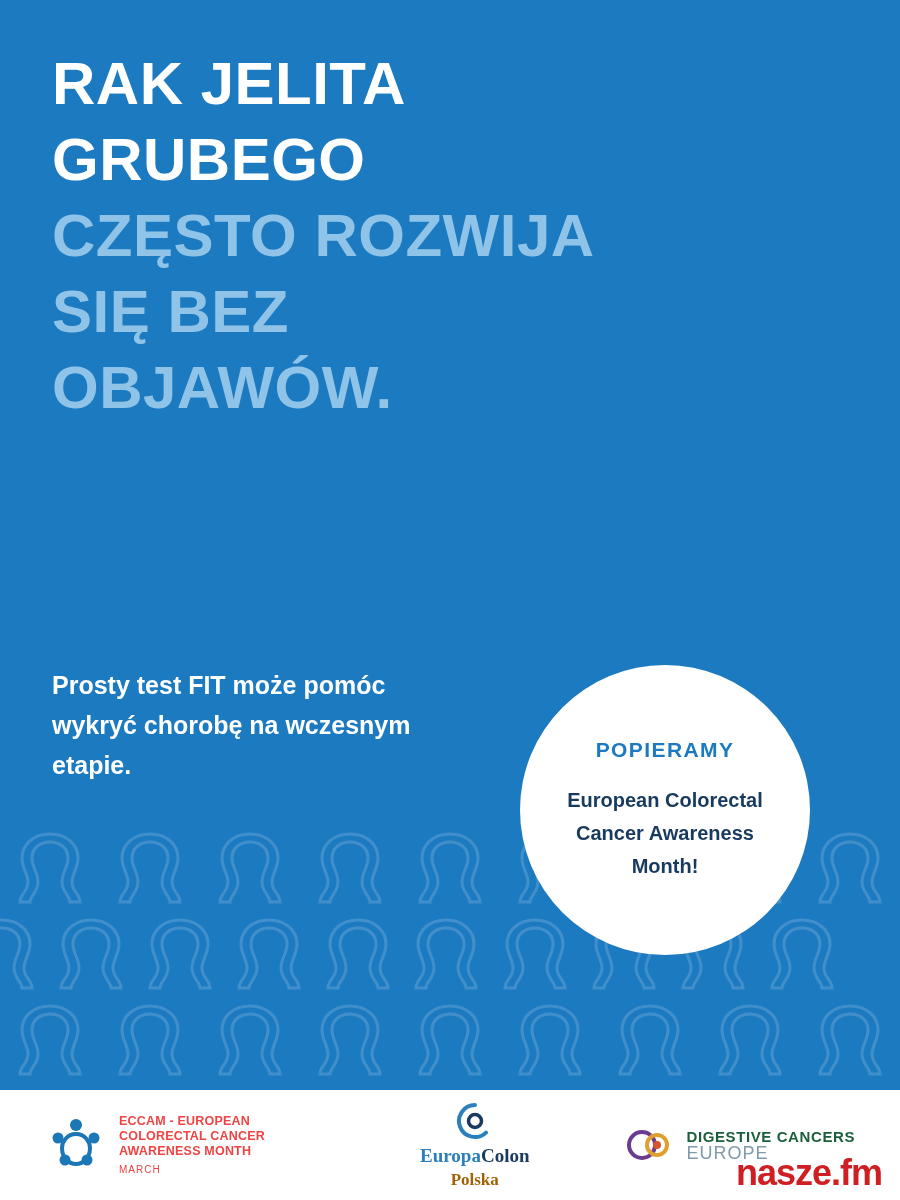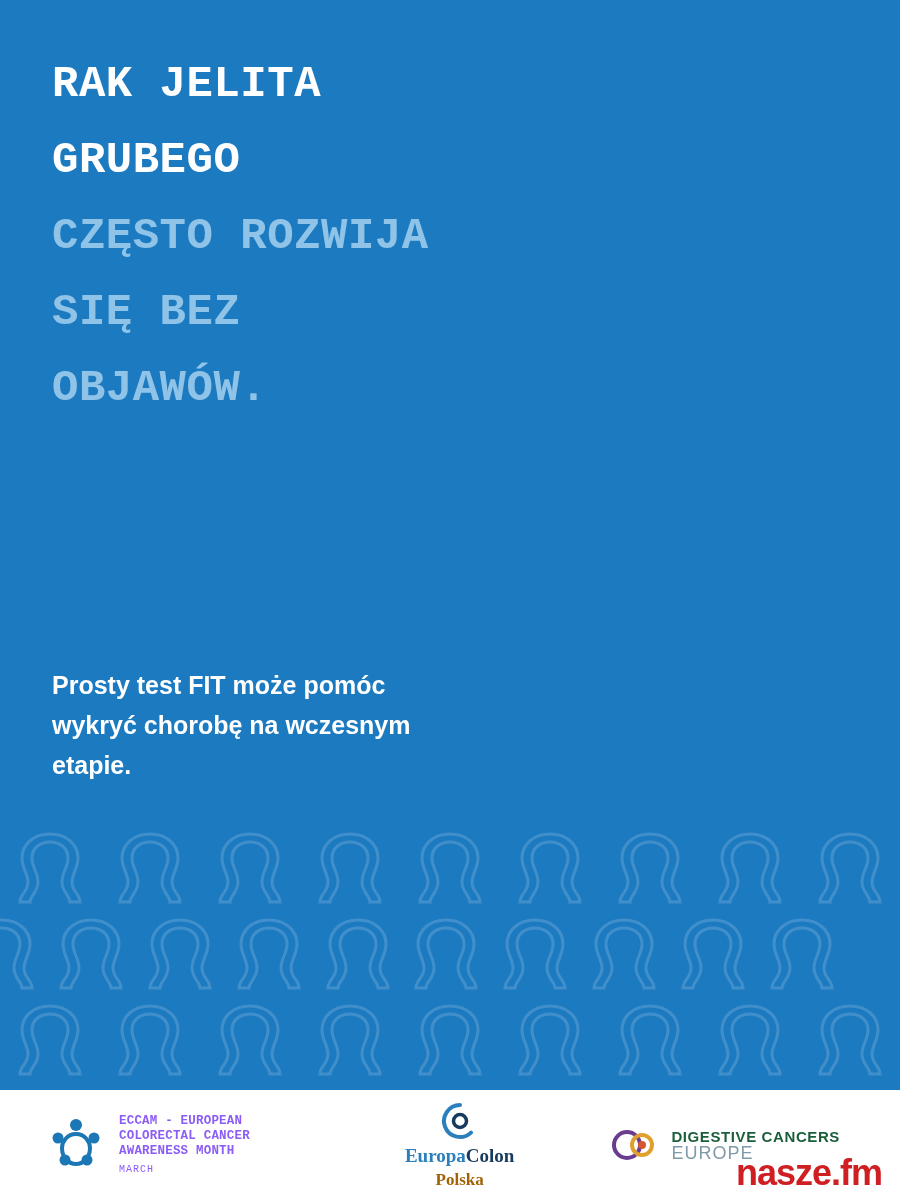--- a/index.html
+++ b/index.html
@@ -45,26 +45,25 @@
   .wm-row.offset {
     transform: translateX(-48px);
   }
   .headline {
     position: absolute;
     left: 52px;
     top: 46px;
     width: 780px;
   }
   .headline-line {
-    font-size: 44px;
+    font-size: 60px;
     line-height: 76px;
     font-weight: bold;
     letter-spacing: 0.5px;
     text-transform: uppercase;
-    font-family: Liberation Mono, monospace;
   }
   .headline-line.white {
     color: #ffffff;
   }
   .headline-line.light {
     color: #8fc4e8;
   }
   .subtext {
     position: absolute;
     left: 52px;
@@ -116,26 +115,25 @@
   }
   .logo {
     display: flex;
     align-items: center;
   }
   .logo-eccam {
     margin-left: 45px;
   }
   .eccam-text {
     margin-left: 12px;
-    color: #8b5cf6;
+    color: #ef4444;
     font-size: 12.5px;
     line-height: 15px;
     font-weight: bold;
     letter-spacing: 0.2px;
-    font-family: Liberation Mono, monospace;
   }
   .eccam-month {
     font-size: 10px;
     font-weight: normal;
     letter-spacing: 1px;
     margin-top: 3px;
   }
   .logo-europacolon {
     margin-left: 155px;
     flex-direction: column;
@@ -292,20 +290,24 @@
     <div class="headline">
       <div class="headline-line white">RAK JELITA</div>
       <div class="headline-line white">GRUBEGO</div>
       <div class="headline-line light">CZĘSTO ROZWIJA</div>
       <div class="headline-line light">SIĘ BEZ</div>
       <div class="headline-line light">OBJAWÓW.</div>
     </div>
 
     <div class="subtext">Prosty test FIT może pomóc wykryć chorobę na wczesnym etapie.</div>
 
+    <div class="badge">
+      <div class="badge-kicker">POPIERAMY</div>
+      <div class="badge-title">European Colorectal Cancer Awareness Month!</div>
+    </div>
 
   </div>
 
   <div class="footer">
 
     <div class="logo logo-eccam">
       <svg width="62" height="62" viewBox="0 0 62 62">
         <circle cx="31" cy="11" r="6" fill="#1b77b5"></circle>
         <circle cx="13" cy="24" r="5.5" fill="#1b77b5"></circle>
         <circle cx="49" cy="24" r="5.5" fill="#1b77b5"></circle>

